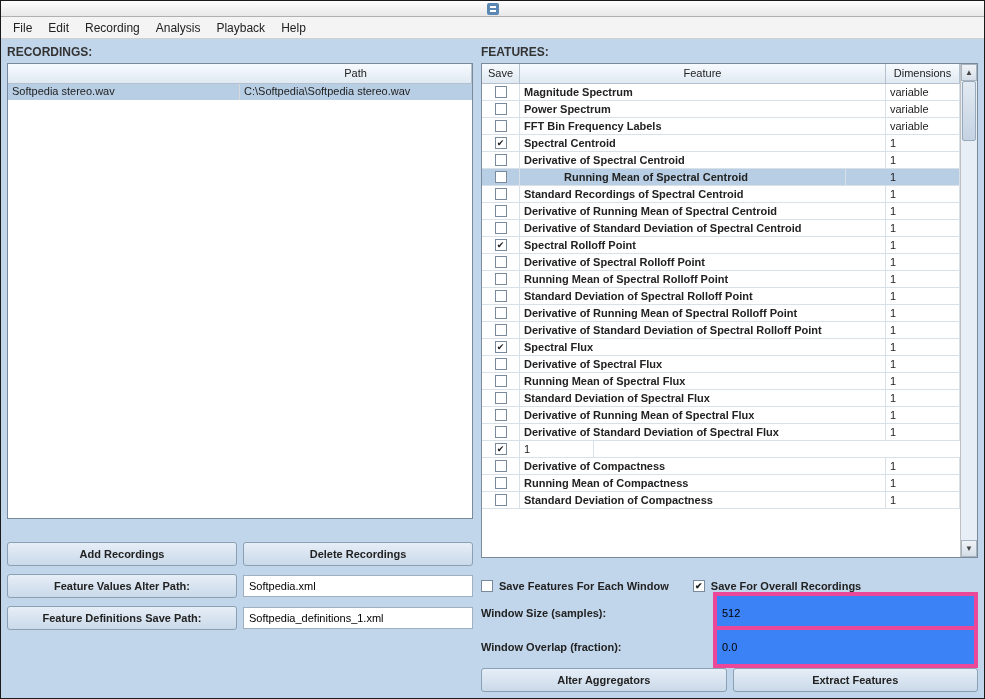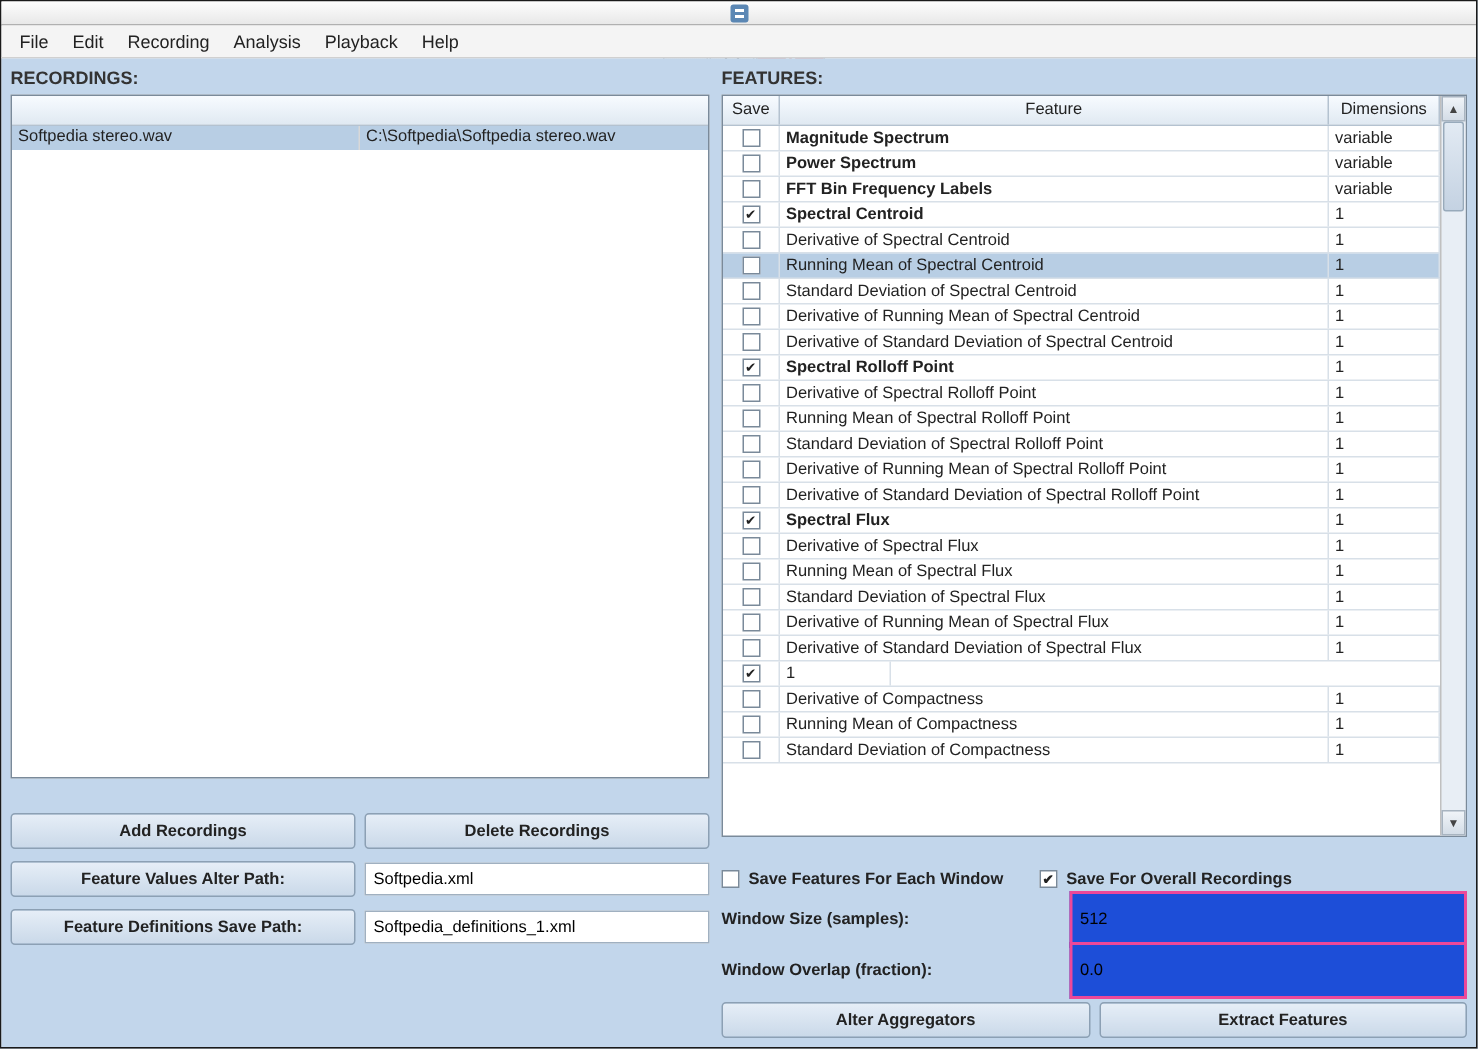--- a/index.html
+++ b/index.html
@@ -31,43 +31,43 @@
 .rec-cell { padding: 1px 4px; font-size: 11px; color: #222; white-space: nowrap; overflow: hidden; }
 .rec-cell.name { width: 232px; border-right: 1px solid #d8d8d8; }
 .rec-cell.path { flex: 1; }
 .feat-inner { flex: 1; display: flex; flex-direction: column; }
 .feat-header { display: flex; background: linear-gradient(#f7fbff,#e0e9f2); border-bottom: 1px solid #b4c2d0; height: 20px; }
 .feat-th-save { width: 38px; }
 .feat-th-feature { flex: 1; }
 .feat-th-dim { width: 74px; }
 .feat-body { flex: 1; overflow: hidden; }
 .feat-row { display: flex; height: 17px; border-bottom: 1px solid #d8e0e8; }
-.feat-row.selected { background: #b8cee4; }
+.feat-row.selected { background: #b8cee4; gap: 40px; }
 .feat-cell { padding: 1px 4px; font-size: 11px; color: #222; white-space: nowrap; overflow: hidden; border-right: 1px solid #d8e0e8; display: flex; align-items: center; }
 .feat-cell.save { width: 38px; justify-content: center; }
-.feat-cell.feature { flex: 1; }
+.feat-cell.feature { flex: 1; font-weight: bold; }
 .feat-cell.feature.bold { font-weight: bold; }
 .feat-cell.dim { width: 74px; }
 .chk { width: 12px; height: 12px; border: 1px solid #7a8a9a; background: #fff; display: flex; align-items: center; justify-content: center; font-size: 9px; line-height: 1; }
 .chk.checked::after { content: "✔"; color: #222; font-size: 9px; }
 .scrollbar-v { width: 17px; background: #e8eef5; border-left: 1px solid #c0c0c0; position: relative; }
 .scrollbar-v .arrow { height: 17px; background: linear-gradient(#f0f4f8,#d4dde7); border: 1px solid #a8b4c0; display: flex; align-items: center; justify-content: center; font-size: 8px; color: #444; }
 .scrollbar-v .thumb { position: absolute; top: 17px; left: 1px; right: 1px; height: 60px; background: linear-gradient(#e2eaf3,#c4d2e2); border: 1px solid #98aabb; border-radius: 2px; }
 .scrollbar-v .arrow.down { position: absolute; bottom: 0; left: 0; right: 0; }
 .controls-row { display: flex; gap: 6px; margin-top: 23px; }
 .btn { background: linear-gradient(#e6eef7,#cad9e9); border: 1px solid #8ca0b4; border-radius: 3px; padding: 5px 4px; font-size: 11px; font-weight: bold; color: #222; cursor: pointer; text-align: center; flex: 1; }
 .path-row { display: flex; gap: 6px; margin-top: 8px; align-items: center; }
 .path-label { width: 230px; background: linear-gradient(#e6eef7,#cad9e9); border: 1px solid #8ca0b4; border-radius: 3px; padding: 5px 4px; font-size: 11px; font-weight: bold; color: #222; text-align: center; }
 .path-input { flex: 1; background: #fff; border: 1px solid #a0b0c0; padding: 3px 5px; font-size: 11px; height: 22px; }
 .right-controls { margin-top: 8px; display: flex; flex-direction: column; gap: 8px; }
 .chk-row { display: flex; gap: 24px; align-items: flex-end; height: 26px; }
 .chk-label { display: flex; align-items: center; gap: 6px; font-size: 11px; font-weight: bold; color: #222; }
 .param-row { display: flex; align-items: center; gap: 8px; height: 26px; }
 .param-label { width: 224px; font-size: 11px; font-weight: bold; color: #222; }
-.param-input { flex: 1; background: #1d4ed8; border: 2px solid #ec4899; padding: 17px 5px; font-size: 11px; height: 22px; }
+.param-input { flex: 1; background: #3b82f6; border: 4px solid #ec4899; padding: 17px 5px; font-size: 11px; height: 22px; }
 .btn-row { display: flex; gap: 6px; }
 </style>
 </head>
 <body>
 
 <div class="window">
   <div class="titlebar">
     <span class="titlebar-icon">
       <svg width="16" height="16" viewBox="0 0 16 16">
           <rect x="2" y="2" width="12" height="12" fill="#5b87b4" rx="2"></rect>
@@ -104,20 +104,21 @@
     <div class="menu-item">Help</div>
   </div>
 
   <div class="content">
 
     <div class="left-pane">
       <div class="section-label">RECORDINGS:</div>
       <div class="table-wrap rec-table-wrap">
         <div class="table-header">
           <div class="th rec-th-name">Name</div>
+          <div class="th rec-th-path">Path</div>
         </div>
         <div class="table-body" id="rec-body">
             <div class="rec-row selected">
               <div class="rec-cell name">Softpedia stereo.wav</div>
               <div class="rec-cell path">C:\Softpedia\Softpedia stereo.wav</div>
             </div>
           </div>
       </div>
 
       <div class="controls-row">
@@ -183,21 +184,21 @@
                 <div class="feat-cell save">
                   <span class="chk"></span>
                 </div>
                 <div class="feat-cell feature">Running Mean of Spectral Centroid</div>
                 <div class="feat-cell dim">1</div>
               </div>
               <div class="feat-row">
                 <div class="feat-cell save">
                   <span class="chk"></span>
                 </div>
-                <div class="feat-cell feature">Standard Deviation of Spectral Centroid</div>
+                <div class="feat-cell feature">Standard Recordings of Spectral Centroid</div>
                 <div class="feat-cell dim">1</div>
               </div>
               <div class="feat-row">
                 <div class="feat-cell save">
                   <span class="chk"></span>
                 </div>
                 <div class="feat-cell feature">Derivative of Running Mean of Spectral Centroid</div>
                 <div class="feat-cell dim">1</div>
               </div>
               <div class="feat-row">

